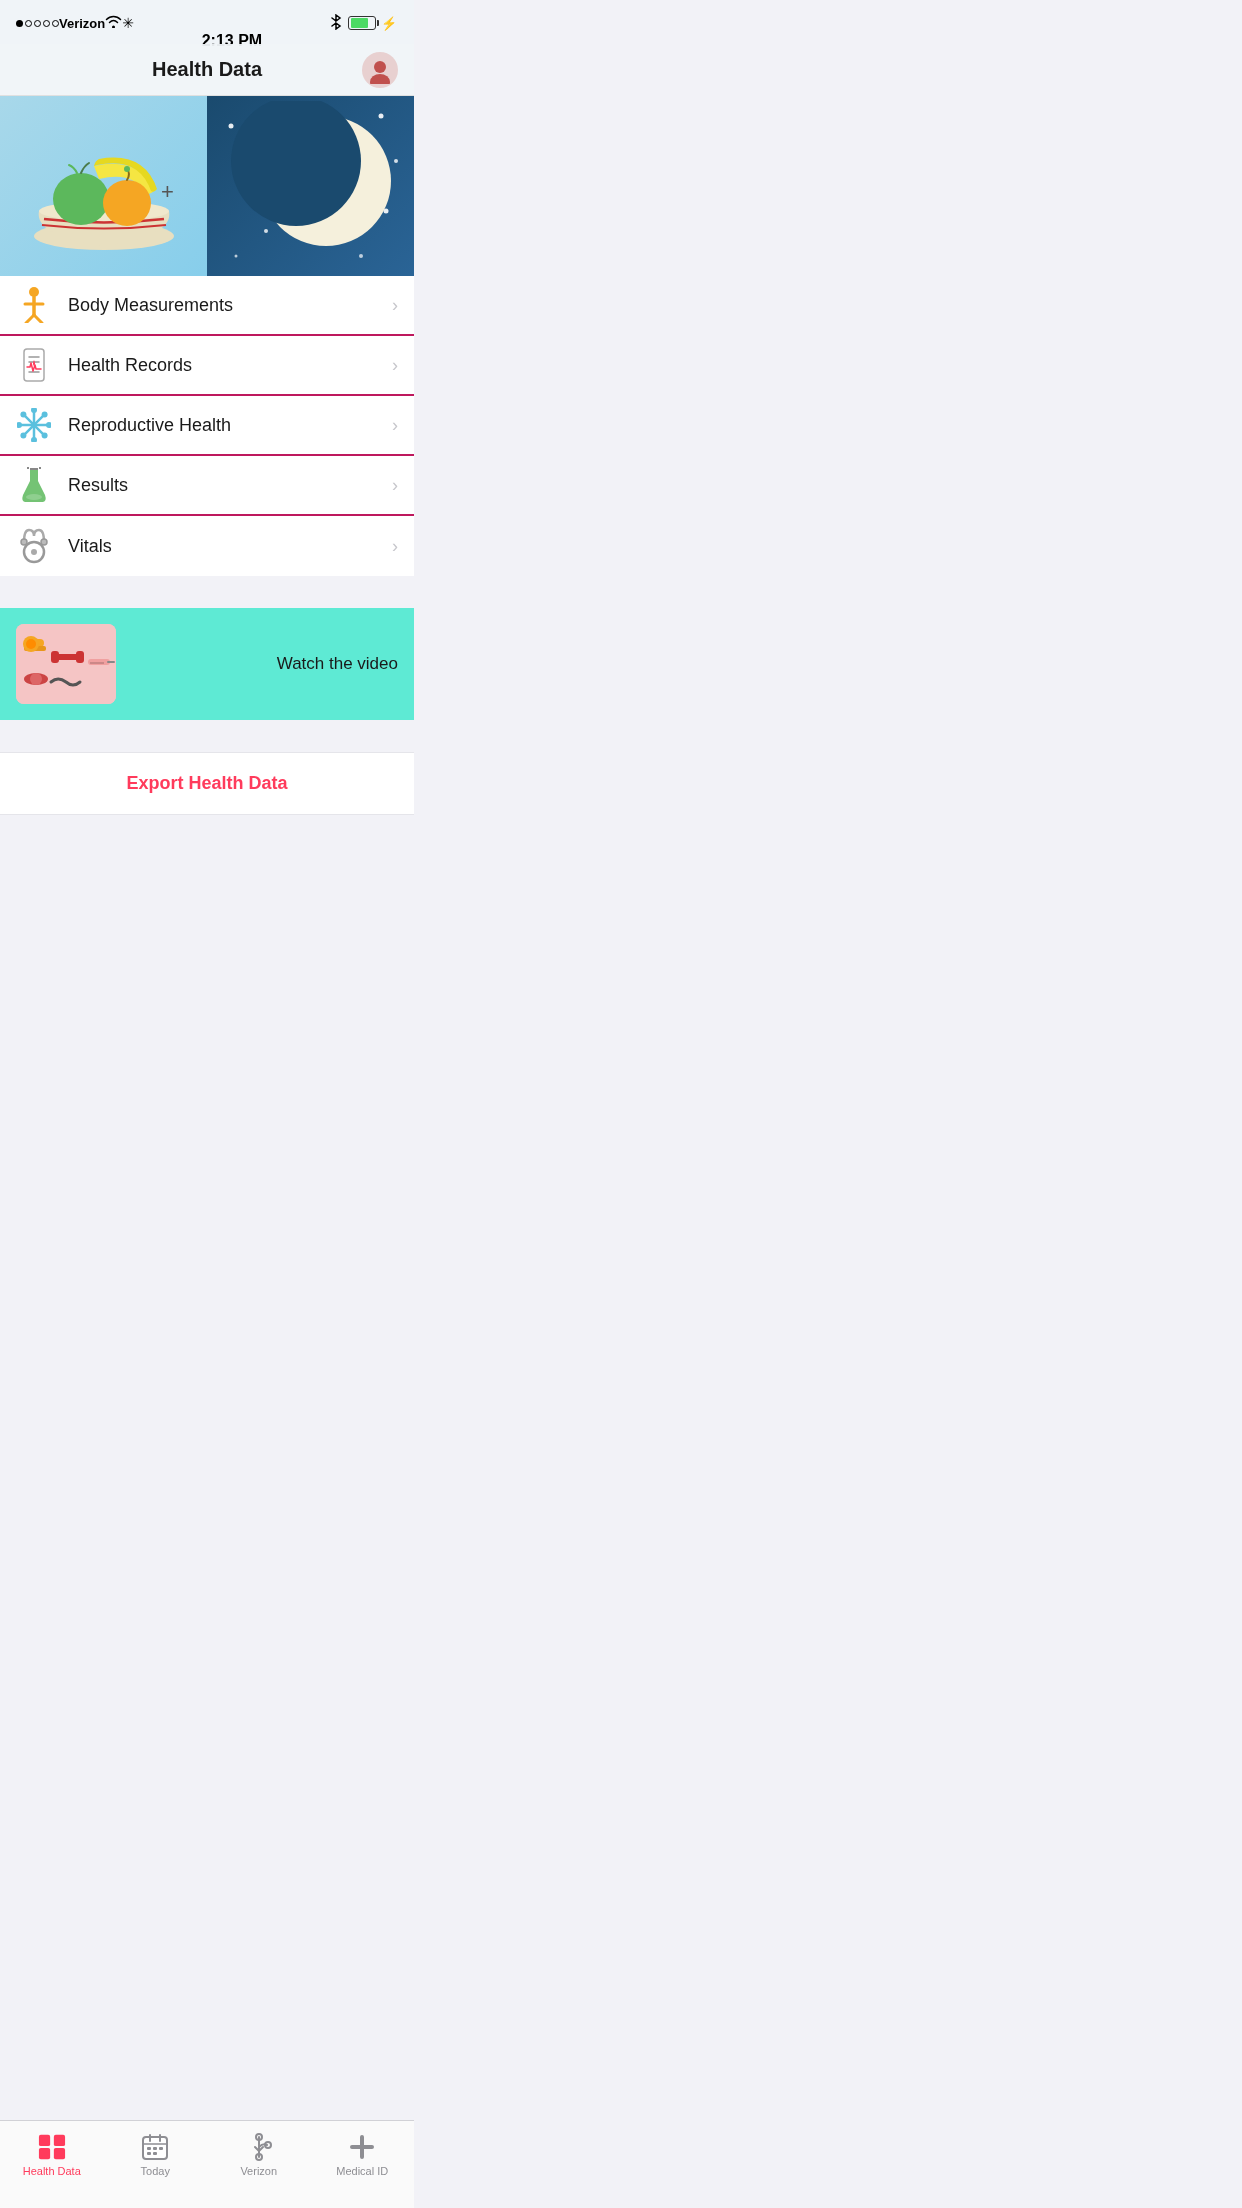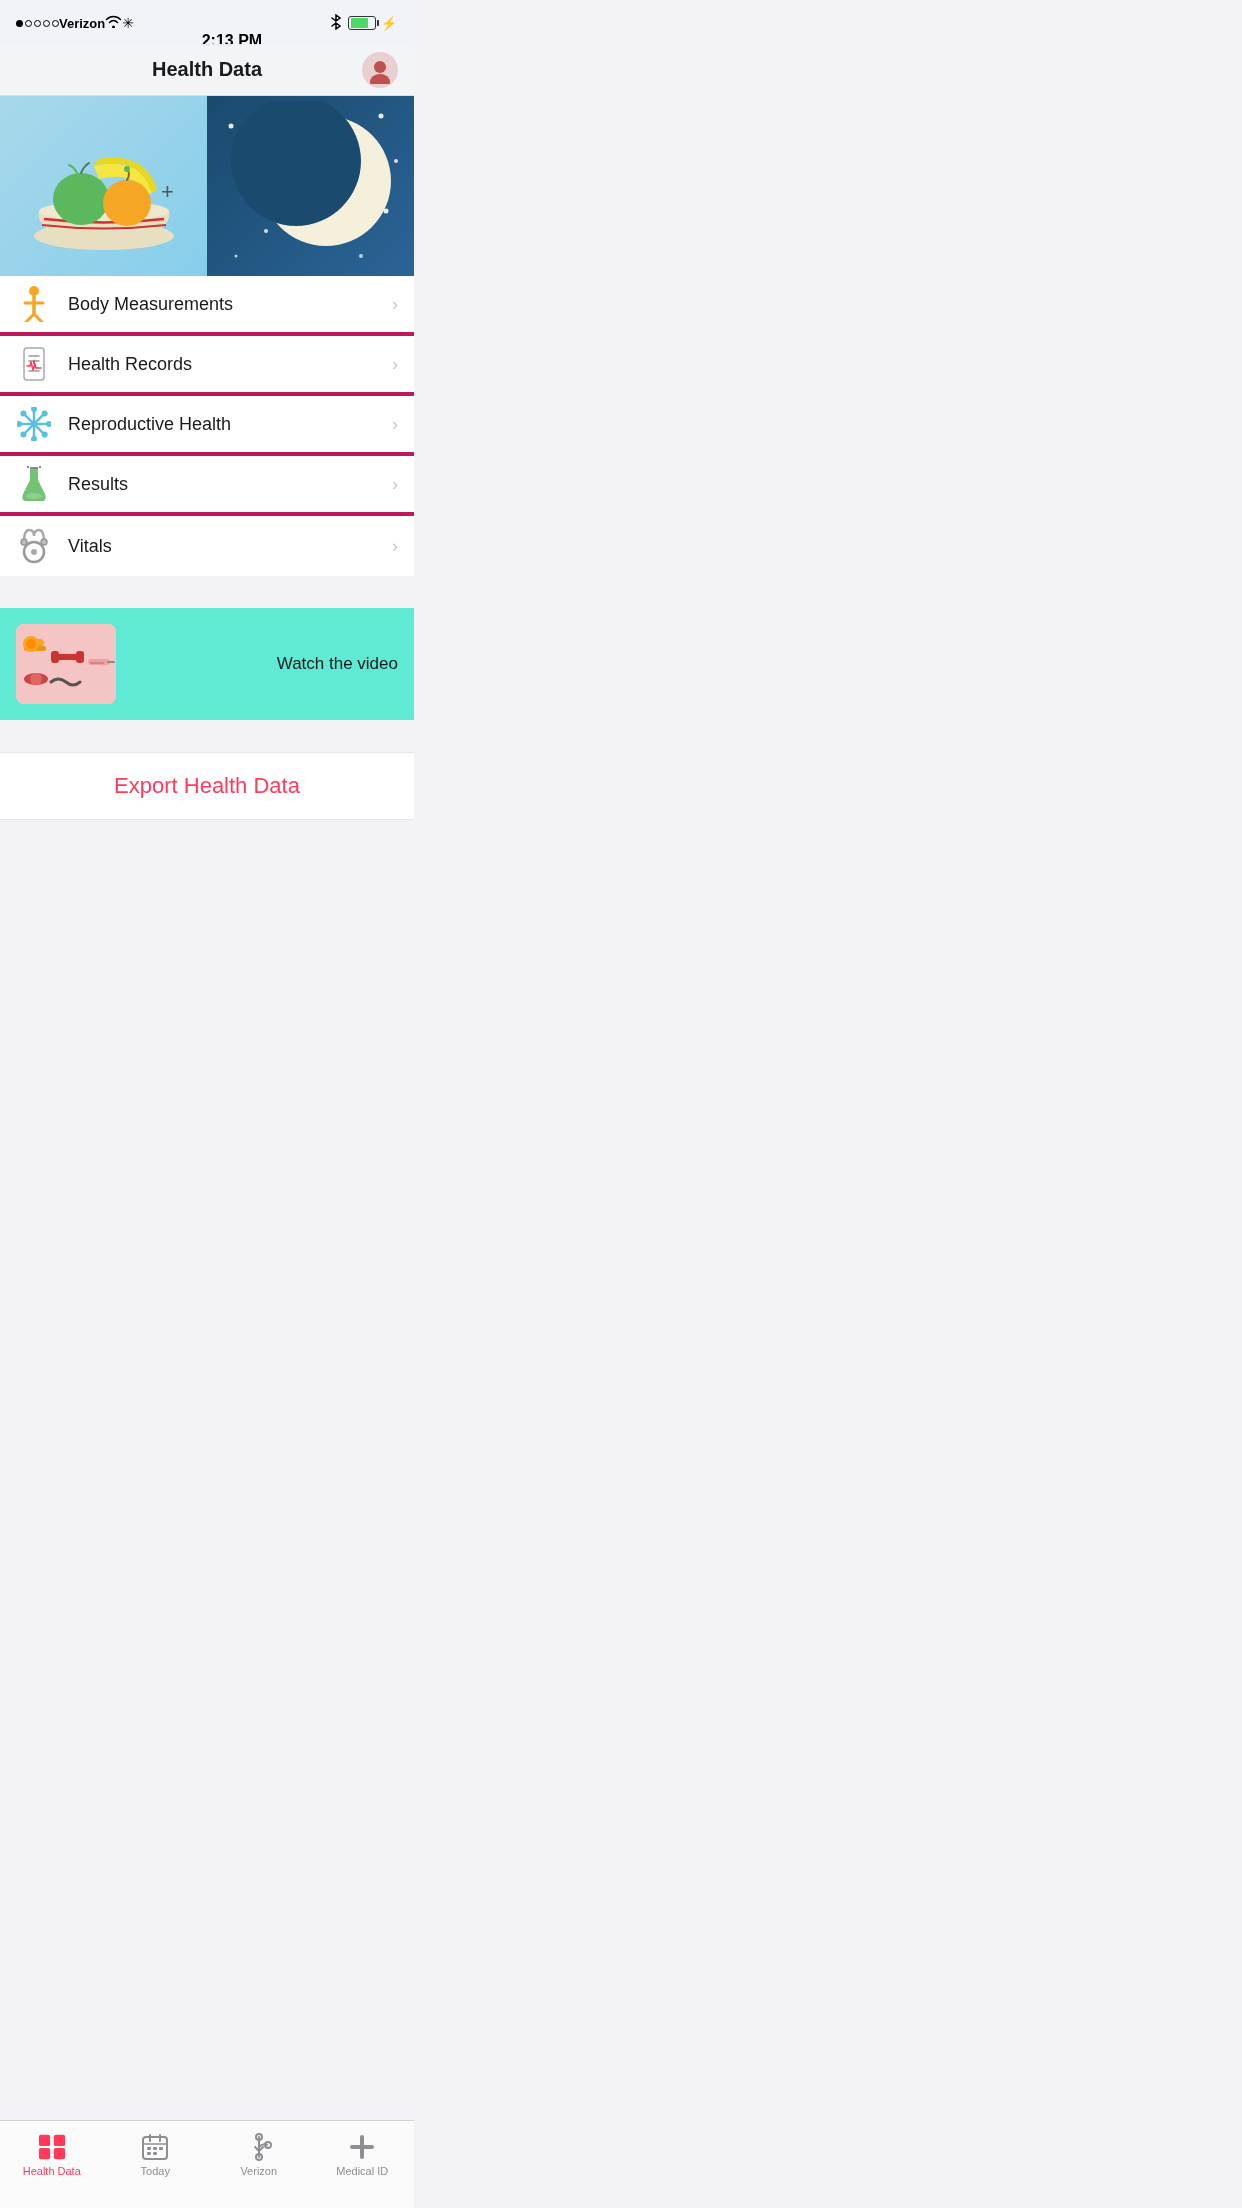--- a/index.html
+++ b/index.html
@@ -112,21 +112,21 @@
     
     .menu-list {
       background: #fff;
       margin: 0;
     }
     .menu-item {
       display: flex;
       align-items: center;
       padding: 0 16px;
       height: 60px;
-      border-bottom: 4px solid #be185d;
+      border-bottom: 2px solid #be185d;
       cursor: pointer;
     }
     .menu-item:last-child { border-bottom: none; }
     .menu-icon {
       width: 36px;
       height: 36px;
       display: flex; align-items: center; justify-content: center;
       margin-right: 16px;
       flex-shrink: 0;
     }
@@ -172,23 +172,23 @@
       margin-top: 16px;
       display: flex;
       align-items: center;
       justify-content: center;
       padding: 20px;
       border-top: 1px solid #e5e5ea;
       border-bottom: 1px solid #e5e5ea;
       cursor: pointer;
     }
     .export-label {
-      font-size: 22px;
+      font-size: 18px;
       color: #ff3b5c;
-      font-weight: 400;
+      font-weight: 700;
     }
 
     
     .spacer { height: 16px; }
 
     
     .tab-bar {
       position: fixed;
       bottom: 0; left: 0;
       width: 414px;

